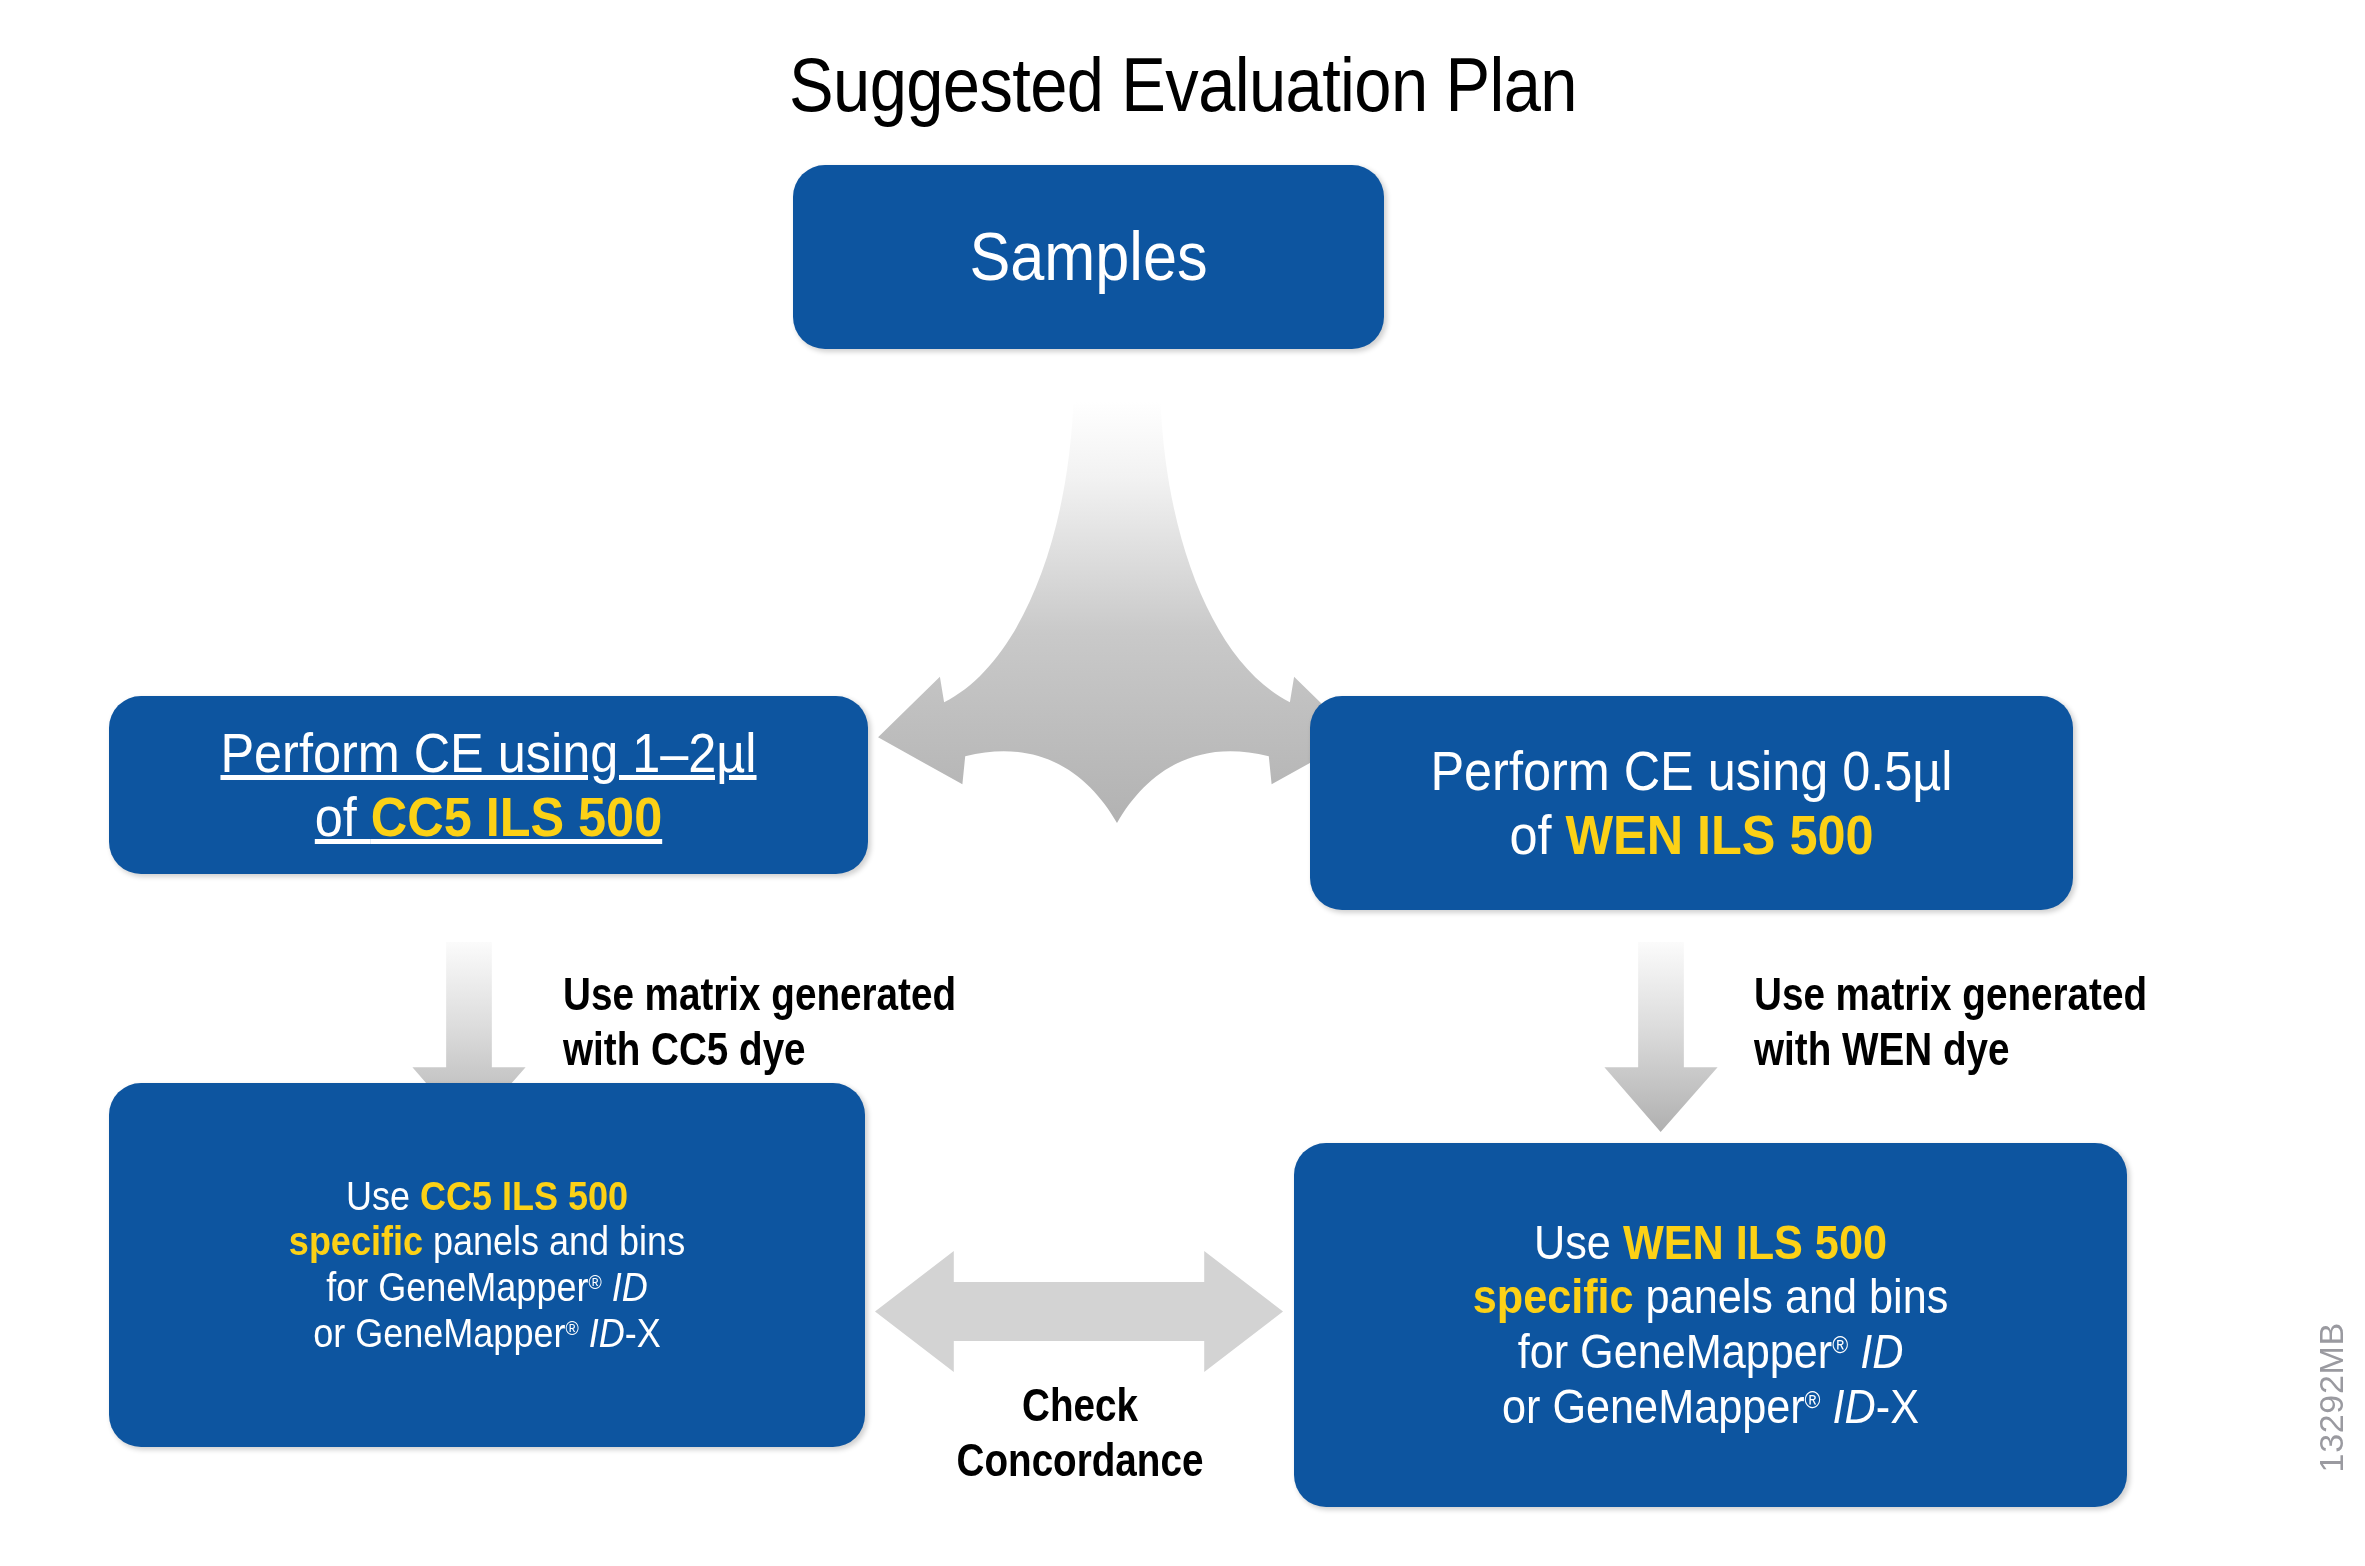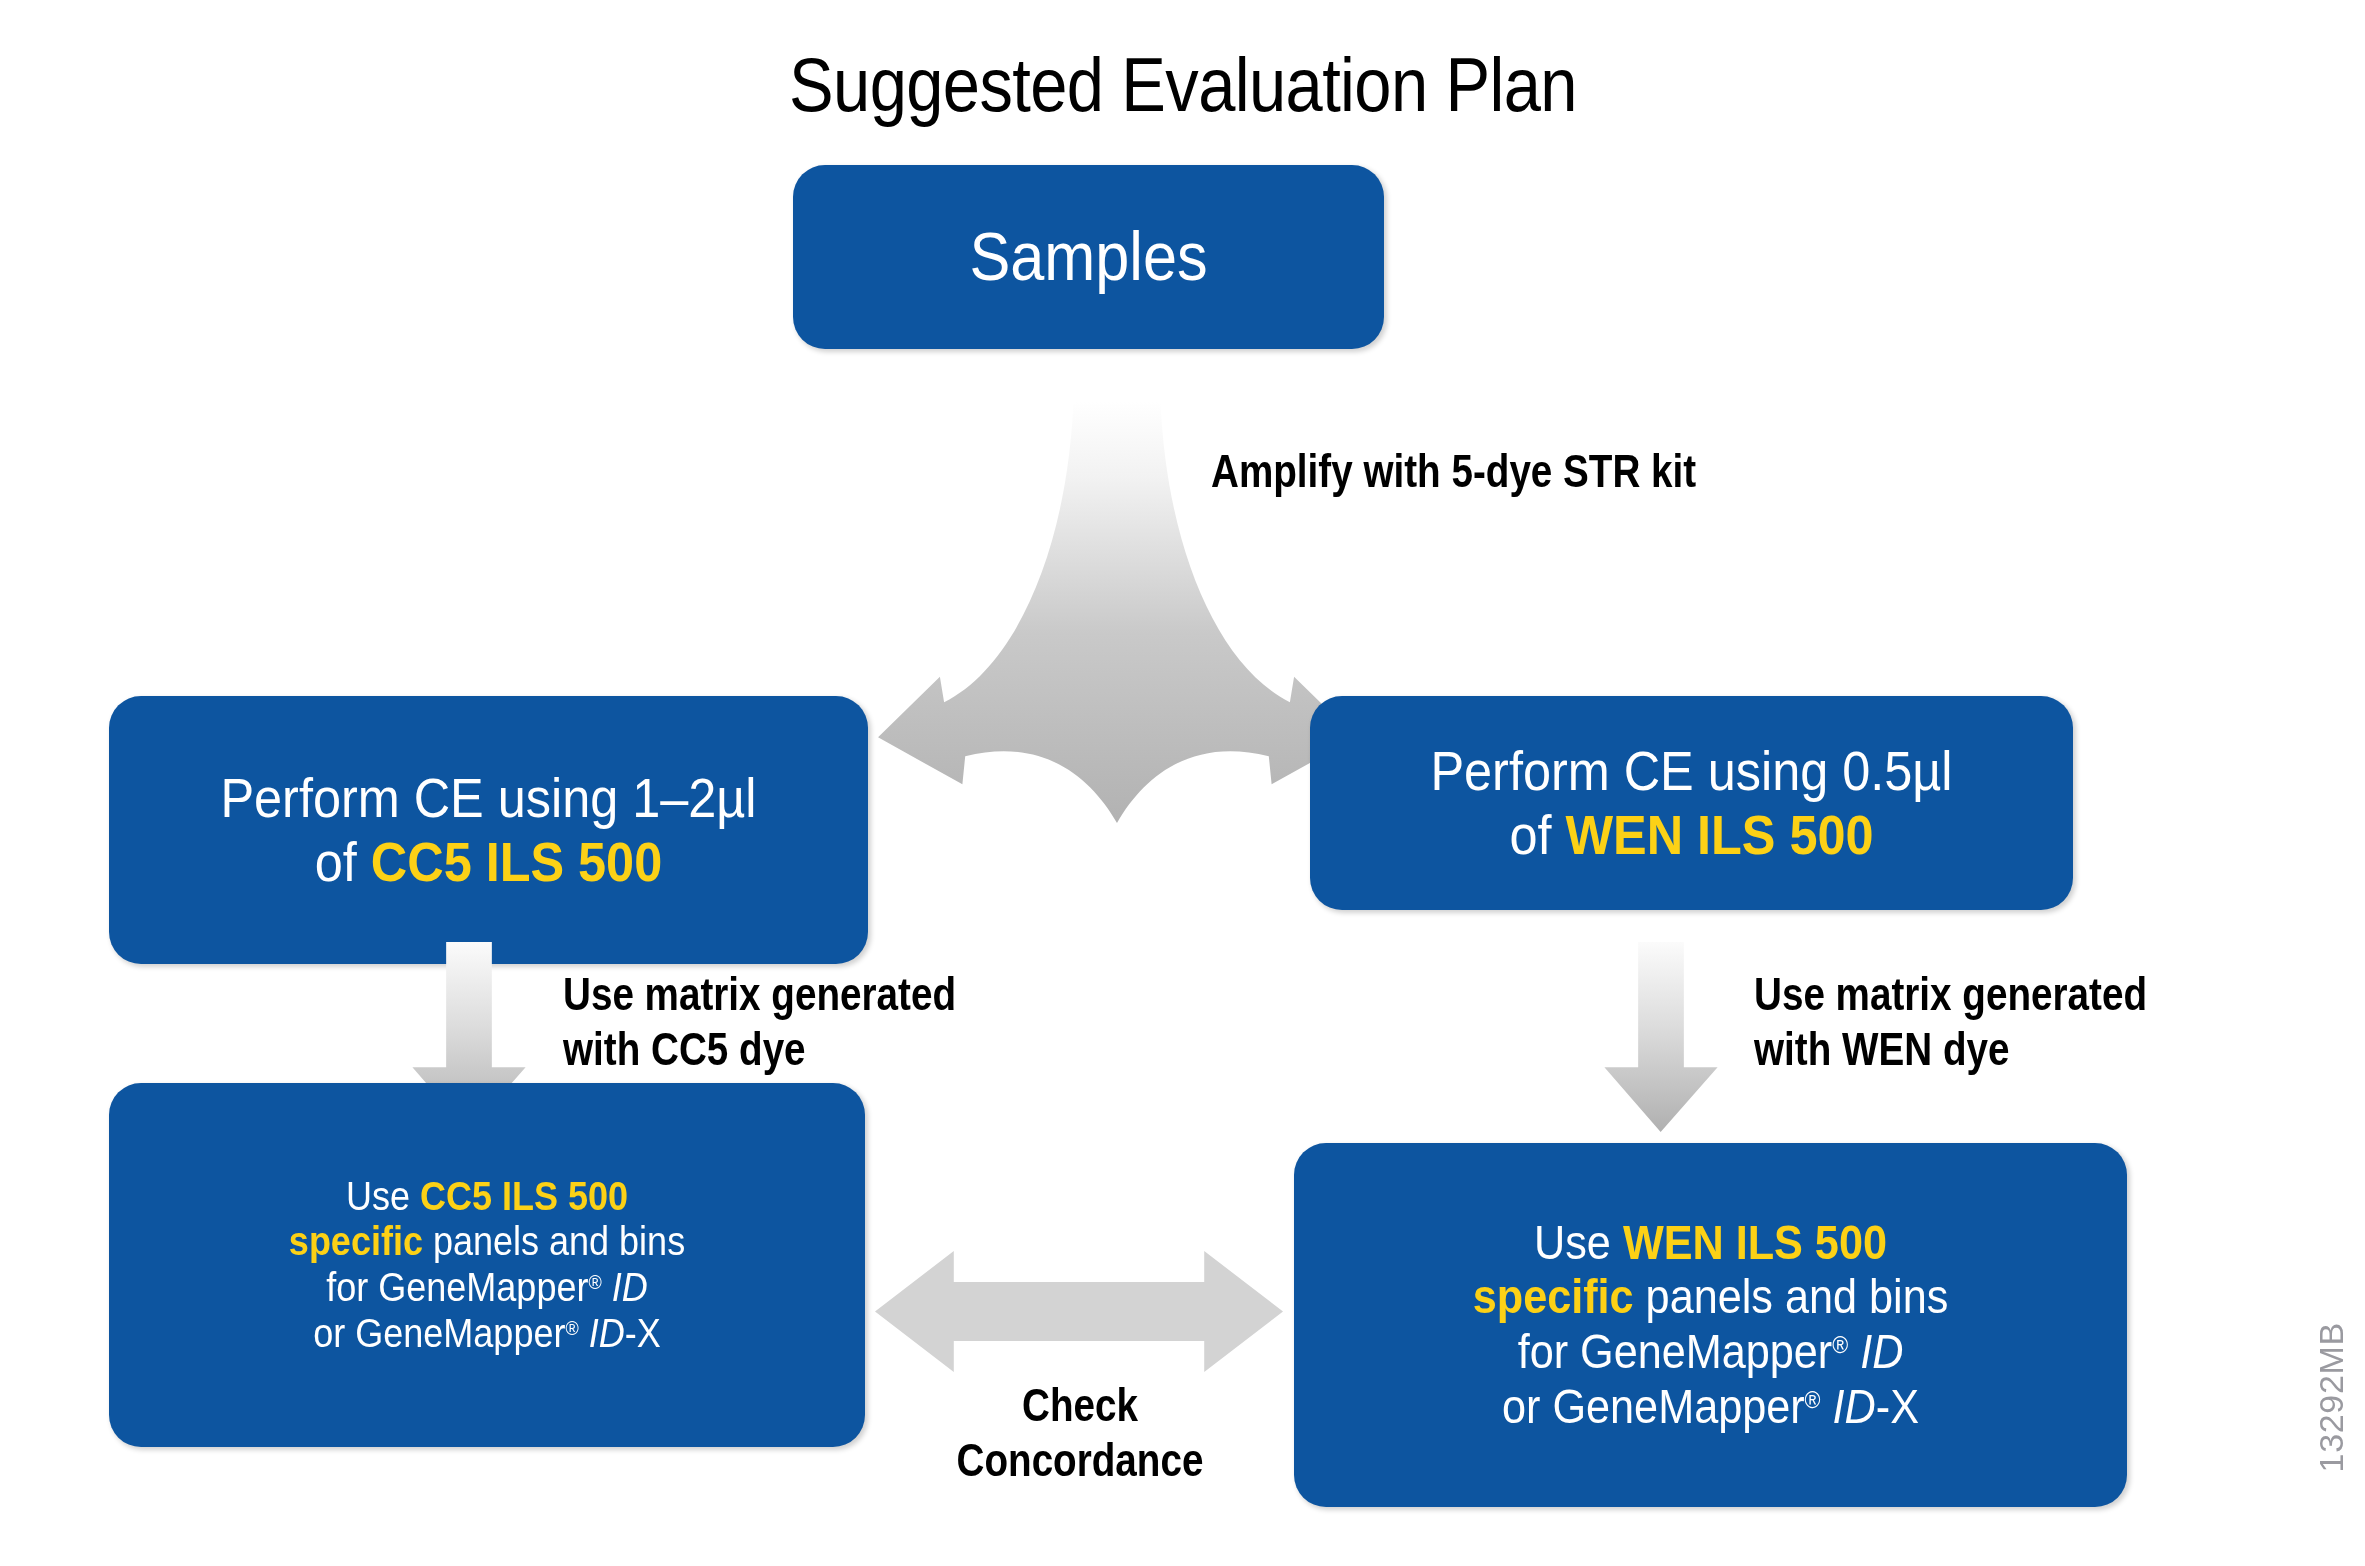--- a/index.html
+++ b/index.html
@@ -62,22 +62,23 @@
     line-height: 0;
   }
 
   #box-samples {
     left: 793px; top: 165px;
     width: 591px; height: 184px;
     font-size: 68px;
   }
   #box-ce-left {
     left: 109px; top: 696px;
-    width: 759px; height: 268px;
+    width: 759px; height: 178px;
     font-size: 56px;
+    text-decoration: underline;
   }
   #box-ce-right {
     left: 1290px; top: 696px;
     width: 763px; height: 214px;
     font-size: 56px;
     margin-left: 20px;
   }
   #box-panels-left {
     left: 109px; top: 1083px;
     width: 756px; height: 364px;
@@ -188,21 +189,20 @@
              L 576 505
              C 470 478 400 530 360 600
              C 320 530 250 478 144 505
              L 140 545
              L 20 478
              L 108 392
              L 114 428
              C 220 375 290 200 298 0 Z" fill="url(#gradSplit)"></path>
   </svg>
 
-  <div class="label" id="label-amplify"><span class="inner">Amplify with 5-dye STR kit</span></div>
 
   <div class="box" id="box-ce-left">
     <div class="inner">
       <span>Perform CE using 1–2µl</span><br>
       <span>of </span><span class="hl">CC5 ILS 500</span>
     </div>
   </div>
 
   <div class="box" id="box-ce-right">
     <div class="inner">

